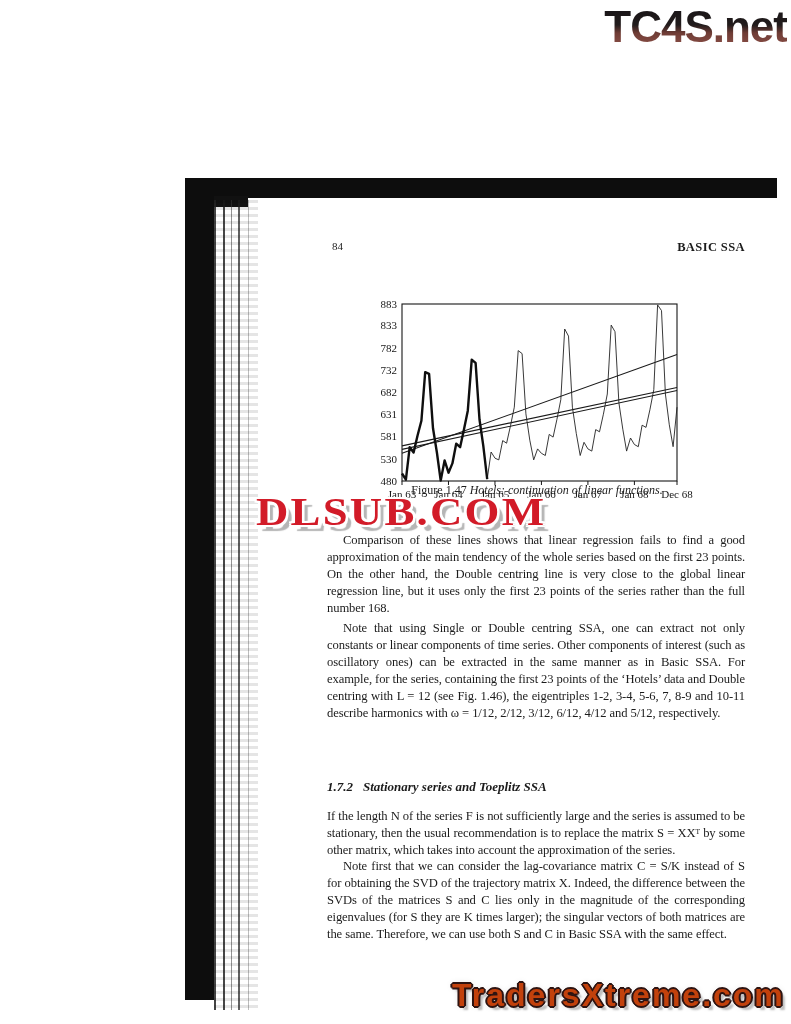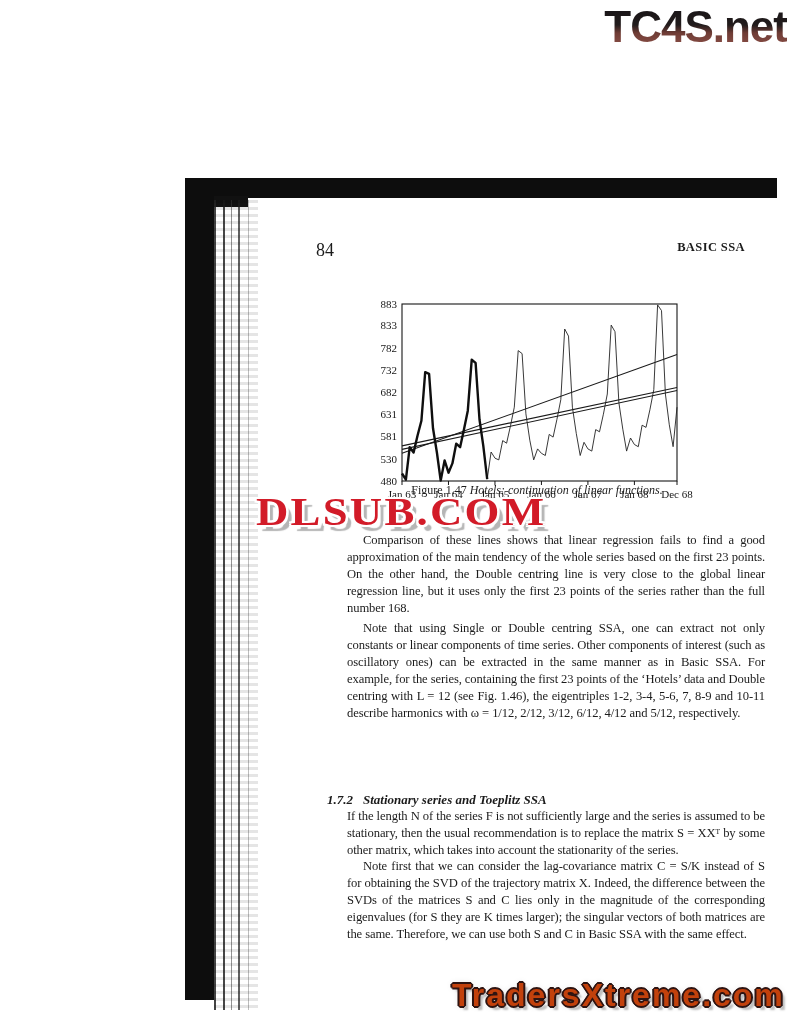--- a/index.html
+++ b/index.html
@@ -37,32 +37,32 @@
       5px 6px 1px #b5b5b5;}
   .wm-bottom{position:absolute;left:452px;top:977px;z-index:5;
     font-family:"Liberation Sans","DejaVu Sans",sans-serif;font-weight:bold;
     font-size:32px;letter-spacing:2px;
     text-shadow:
       -2px 0 0 #2e1412, 2px 0 0 #2e1412, 0 -2px 0 #2e1412, 0 2px 0 #2e1412,
       -1px -1px 0 #2e1412, 1px 1px 0 #2e1412, -1px 1px 0 #2e1412, 1px -1px 0 #2e1412,
       4px 4px 2px #bdbdbd, 0 0 7px #d8d8d8;}
 
   
-  .page-num{position:absolute;left:316px;top:240px;font-size:18px;}
+  .page-num{position:absolute;left:332px;top:240px;font-size:11px;}
   .running-head{position:absolute;left:600px;top:240px;width:145px;text-align:right;
     font-size:12.5px;font-weight:bold;letter-spacing:.4px;}
   #chart{position:absolute;left:365px;top:258px;width:330px;height:212px;margin-top:36px;}
   .caption{position:absolute;left:327px;top:483px;width:420px;text-align:center;
     font-size:12px;}
   .caption .cap-title{font-style:italic;margin-left:3px;}
   .para{position:absolute;left:327px;width:418px;font-size:12.6px;line-height:17px;
-    text-align:justify;letter-spacing:-0.1px;margin-left:20px;}
+    text-align:justify;letter-spacing:-0.1px;}
   .para.ind{text-indent:16px;}
   .heading{position:absolute;left:327px;top:779px;font-size:13px;font-weight:bold;
-    font-style:italic;margin-top:13px;}
+    font-style:italic;}
   .heading .hnum{margin-right:10px;}
 </style>
 </head>
 <body>
 
 <div id="canvas">
 
   <div class="wm-top">TC4S.net</div>
 
   <div class="bar-v"></div>
@@ -110,17 +110,17 @@
 
   <div class="wm-mid" style="color: rgb(210, 27, 40);">DLSUB.COM</div>
 
   <div class="para ind" style="top:532px">Comparison of these lines shows that linear regression fails to find a good approximation of the main tendency of the whole series based on the first 23 points. On the other hand, the Double centring line is very close to the global linear regression line, but it uses only the first 23 points of the series rather than the full number 168.</div>
   <div class="para ind" style="top:620px">Note that using Single or Double centring SSA, one can extract not only constants or linear components of time series. Other components of interest (such as oscillatory ones) can be extracted in the same manner as in Basic SSA. For example, for the series, containing the first 23 points of the ‘Hotels’ data and Double centring with L = 12 (see Fig. 1.46), the eigentriples 1-2, 3-4, 5-6, 7, 8-9 and 10-11 describe harmonics with ω = 1/12, 2/12, 3/12, 6/12, 4/12 and 5/12, respectively.</div>
 
   <div class="heading">
     <span class="hnum">1.7.2</span><span>Stationary series and Toeplitz SSA</span>
   </div>
 
-  <div class="para" style="top:808px">If the length N of the series F is not sufficiently large and the series is assumed to be stationary, then the usual recommendation is to replace the matrix S = XXᵀ by some other matrix, which takes into account the stationarity of the series.</div>
+  <div class="para" style="top:808px">If the length N of the series F is not sufficiently large and the series is assumed to be stationary, then the usual recommendation is to replace the matrix S = XXᵀ by some other matrix, which takes into account the approximation of the series.</div>
   <div class="para ind" style="top:858px">Note first that we can consider the lag-covariance matrix C = S/K instead of S for obtaining the SVD of the trajectory matrix X. Indeed, the difference between the SVDs of the matrices S and C lies only in the magnitude of the corresponding eigenvalues (for S they are K times larger); the singular vectors of both matrices are the same. Therefore, we can use both S and C in Basic SSA with the same effect.</div>
 
   <div class="wm-bottom" style="color: #c2410c;">TradersXtreme.com</div>
 </div>
 
 </body></html>

